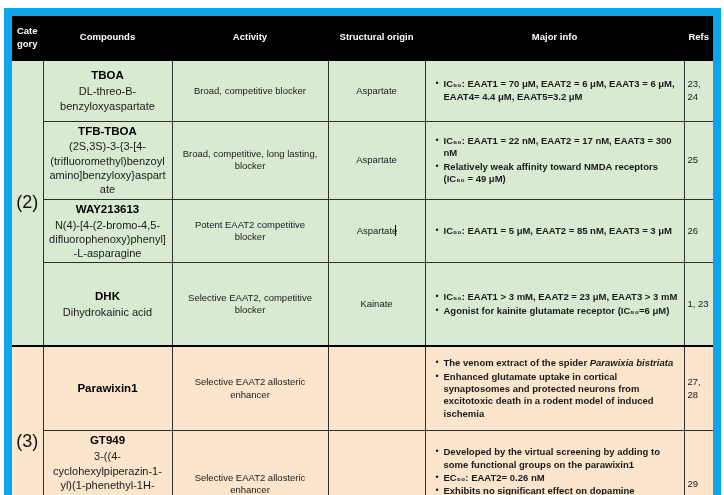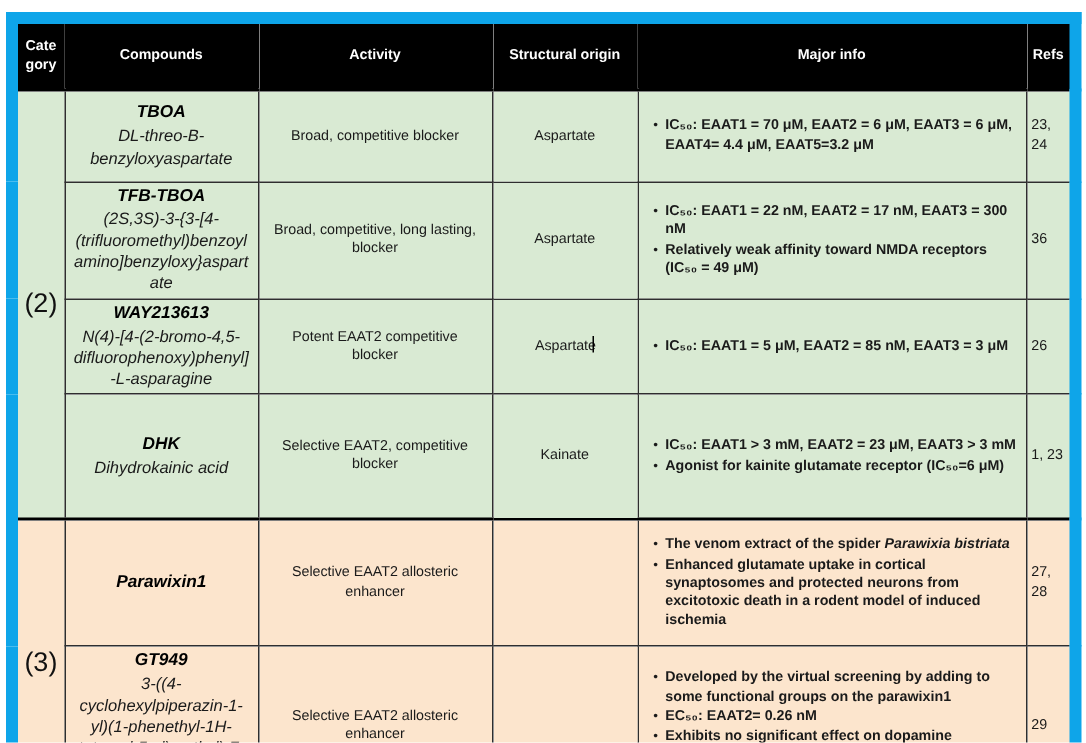--- a/index.html
+++ b/index.html
@@ -22,21 +22,21 @@
     text-align:center;vertical-align:middle;
     border-bottom:2px solid #000;border-color:#000;
     padding:2px 1px;line-height:1.3;
   }
   td{vertical-align:middle;font-size:9.5px;line-height:1.3;}
   td.g{background:#d9ead3;}
   td.p{background:#fce5cd;}
   td.cat{
     text-align:center;font-size:18px;color:#111;padding:0;
   }
-  td.compound{text-align:center;padding:2px 4px;font-style:italic;}
+  td.compound{text-align:center;padding:2px 4px;}
   .cname{font-weight:bold;font-size:11.5px;color:#000;margin-bottom:1px;}
   .chem{font-size:11px;overflow-wrap:break-word;word-break:break-word;}
   td.act{text-align:center;padding:2px 8px;}
   td.orig{text-align:center;padding:2px 4px;position:relative;}
   td.info{padding:3px 4px 3px 5px;}
   td.refs{text-align:left;padding:0 3px;}
   .bullet{display:flex;align-items:flex-start;}
   .bullet .dot{width:13px;flex:0 0 13px;text-align:center;font-size:9px;}
   .bullet .txt{flex:1;overflow-wrap:break-word;font-weight:bold;}
   .bullet + .bullet{margin-top:1px;}
@@ -97,21 +97,21 @@
       <td class="g info">
         <div class="bullet">
               <span class="dot">•</span>
               <span class="txt">IC₅₀: EAAT1 = 22 nM, EAAT2 = 17 nM, EAAT3 = 300 nM</span>
             </div>
         <div class="bullet">
               <span class="dot">•</span>
               <span class="txt">Relatively weak affinity toward NMDA receptors (IC₅₀ = 49 μM)</span>
             </div>
       </td>
-      <td class="g refs">36</td>
+      <td class="g refs">25</td>
     </tr>
 
     <tr style="height:60px;">
       <td class="g compound">
         <div class="cname">WAY213613</div>
         <div class="chem">N(4)-[4-(2-bromo-4,5-difluorophenoxy)phenyl]-L-asparagine</div>
       </td>
       <td class="g act">Potent EAAT2 competitive blocker</td>
       <td class="g orig"><span>Aspartate</span><span class="caret"></span></td>
       <td class="g info">

